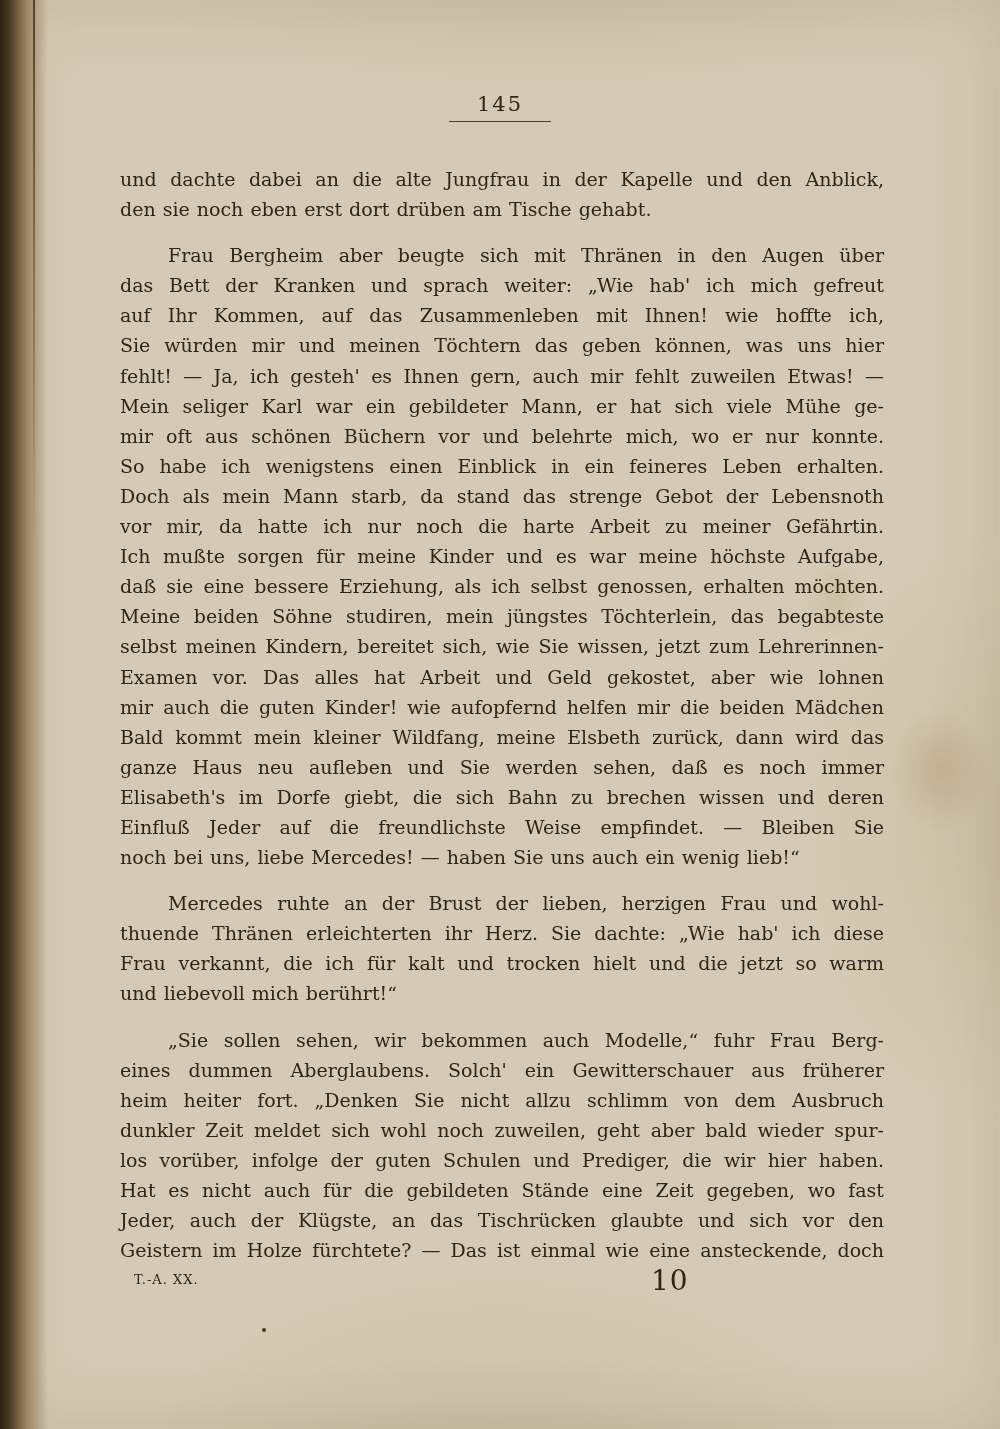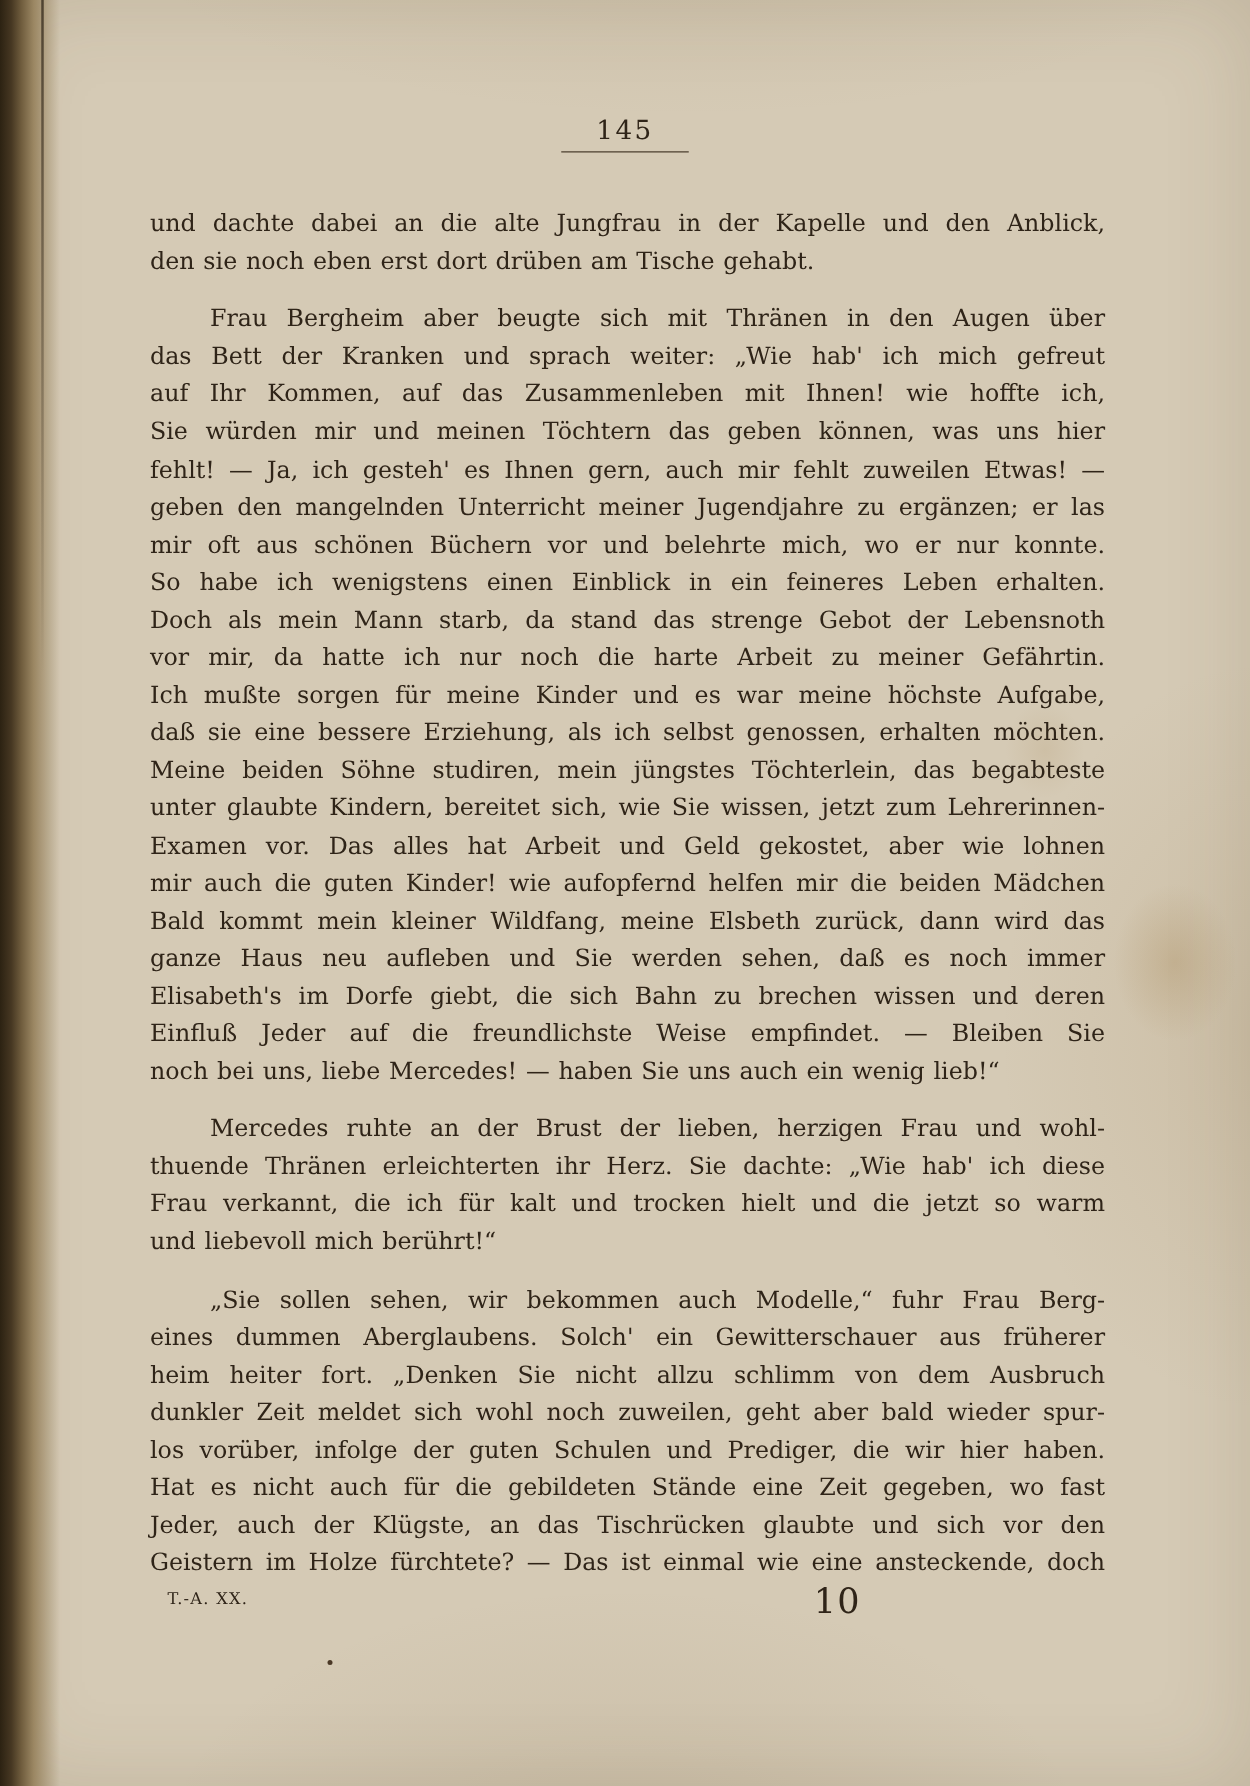--- a/index.html
+++ b/index.html
@@ -75,29 +75,29 @@
       <p class="para">
         <span class="line">und dachte dabei an die alte Jungfrau in der Kapelle und den Anblick,</span>
         <span class="line last">den sie noch eben erst dort drüben am Tische gehabt.</span>
       </p>
       <p class="para indent">
         <span class="line">Frau Bergheim aber beugte sich mit Thränen in den Augen über</span>
         <span class="line">das Bett der Kranken und sprach weiter: „Wie hab' ich mich gefreut</span>
         <span class="line">auf Ihr Kommen, auf das Zusammenleben mit Ihnen! wie hoffte ich,</span>
         <span class="line">Sie würden mir und meinen Töchtern das geben können, was uns hier</span>
         <span class="line">fehlt! — Ja, ich gesteh' es Ihnen gern, auch mir fehlt zuweilen Etwas! —</span>
-        <span class="line">geben den mangelnden Unterricht meiner Jugendjahre zu ergänzen; er las</span>
+        <span class="line">Mein seliger Karl war ein gebildeter Mann, er hat sich viele Mühe ge-</span>
         <span class="line">mir oft aus schönen Büchern vor und belehrte mich, wo er nur konnte.</span>
         <span class="line">So habe ich wenigstens einen Einblick in ein feineres Leben erhalten.</span>
         <span class="line">Doch als mein Mann starb, da stand das strenge Gebot der Lebensnoth</span>
         <span class="line">vor mir, da hatte ich nur noch die harte Arbeit zu meiner Gefährtin.</span>
         <span class="line">Ich mußte sorgen für meine Kinder und es war meine höchste Aufgabe,</span>
         <span class="line">daß sie eine bessere Erziehung, als ich selbst genossen, erhalten möchten.</span>
         <span class="line">Meine beiden Söhne studiren, mein jüngstes Töchterlein, das begabteste</span>
-        <span class="line">unter glaubte Kindern, bereitet sich, wie Sie wissen, jetzt zum Lehrerinnen-</span>
+        <span class="line">selbst meinen Kindern, bereitet sich, wie Sie wissen, jetzt zum Lehrerinnen-</span>
         <span class="line">Examen vor.  Das alles hat Arbeit und Geld gekostet, aber wie lohnen</span>
         <span class="line">mir auch die guten Kinder! wie aufopfernd helfen mir die beiden Mädchen</span>
         <span class="line">Bald kommt mein kleiner Wildfang, meine Elsbeth zurück, dann wird das</span>
         <span class="line">ganze Haus neu aufleben und Sie werden sehen, daß es noch immer</span>
         <span class="line">Elisabeth's im Dorfe giebt, die sich Bahn zu brechen wissen und deren</span>
         <span class="line">Einfluß Jeder auf die freundlichste Weise empfindet. — Bleiben Sie</span>
         <span class="line last">noch bei uns, liebe Mercedes! — haben Sie uns auch ein wenig lieb!“</span>
       </p>
       <p class="para indent">
         <span class="line">Mercedes ruhte an der Brust der lieben, herzigen Frau und wohl-</span>

